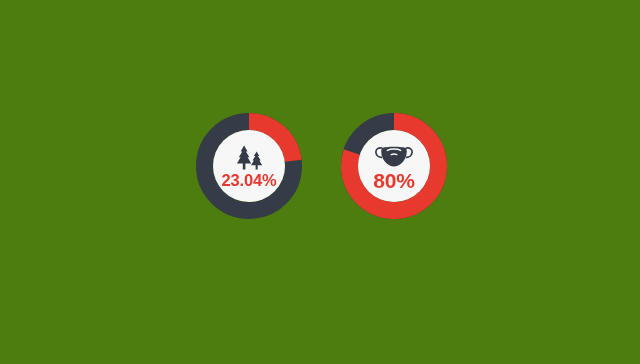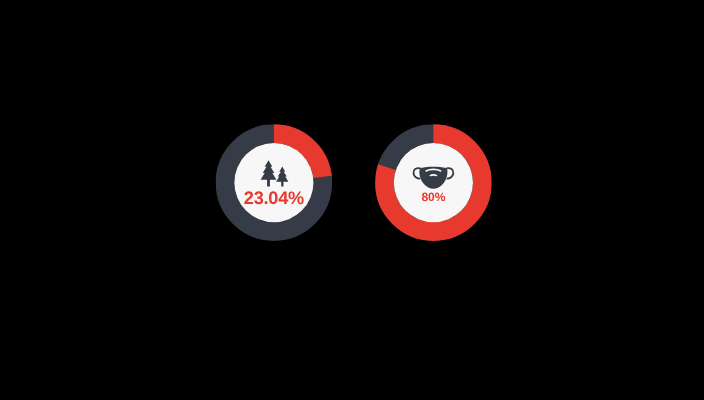--- a/index.html
+++ b/index.html
@@ -10,21 +10,21 @@
     width: 640px;
     height: 364px;
     background: #f2f2f2;
     font-family: "Liberation Sans", sans-serif;
     overflow: hidden;
   }
   #stage {
     position: relative;
     width: 640px;
     height: 364px;
-    background: #000000;
+    background: #4d7c0f;
   }
   .donut-widget {
     position: absolute;
     width: 106px;
     height: 106px;
   }
   .donut-widget .ring-svg {
     position: absolute;
     top: 0;
     left: 0;
@@ -58,21 +58,21 @@
     line-height: 1;
     white-space: nowrap;
   }
   .widget-forest .hub-icon { margin-bottom: 1px; }
   .widget-forest .hub-value {
     font-size: 16.5px;
     margin-top: 1px;
   }
   .widget-mask .hub-icon { margin-bottom: 2px; }
   .widget-mask .hub-value {
-    font-size: 11px;
+    font-size: 21px;
     margin-top: 1px;
   }
 </style>
 </head>
 <body>
 
 <div id="stage">
 
   <div class="donut-widget widget-forest" style="left:196px; top:113px;">
     <svg class="ring-svg" viewBox="0 0 106 106">

